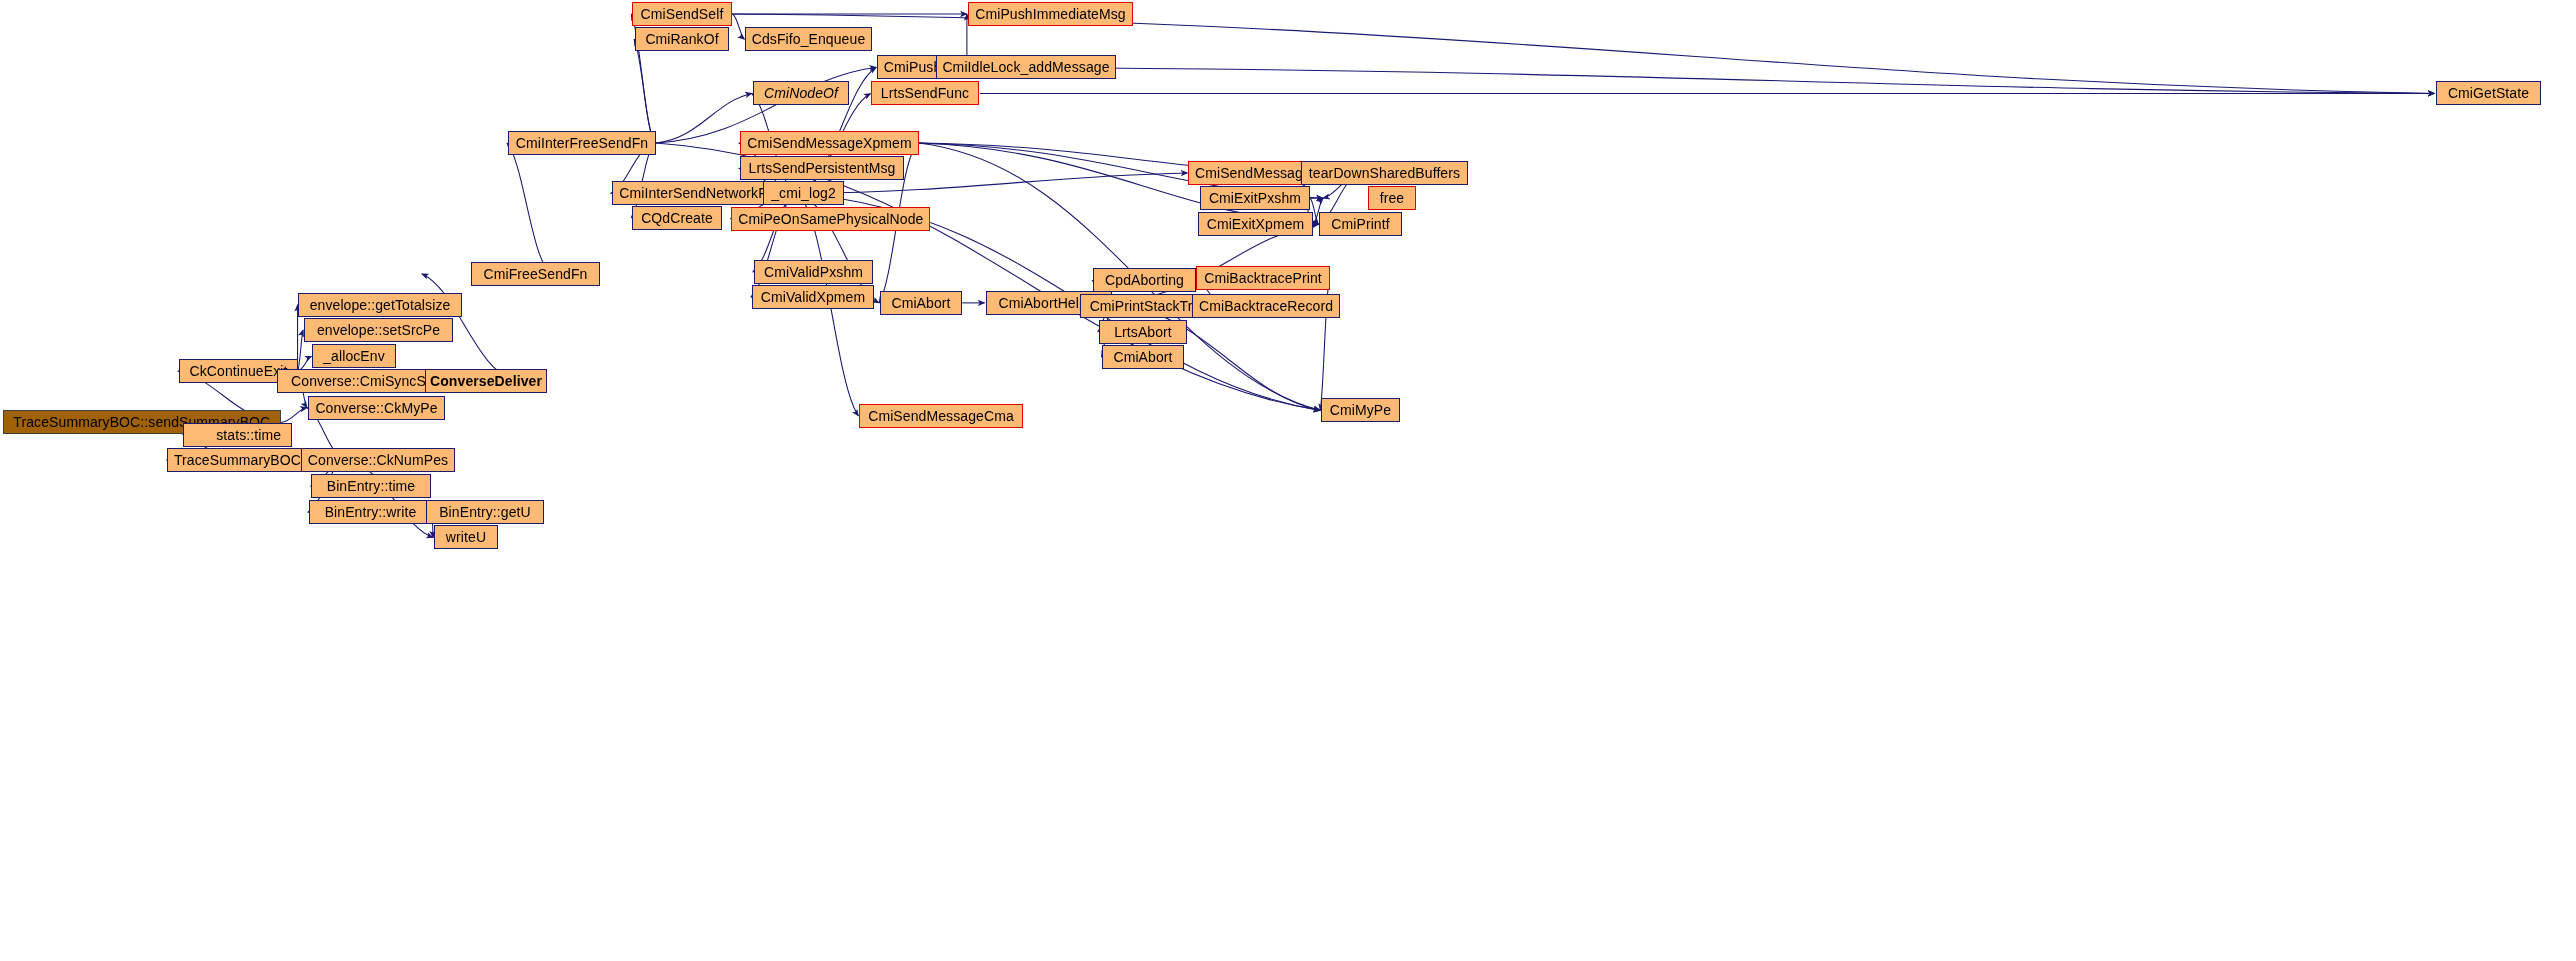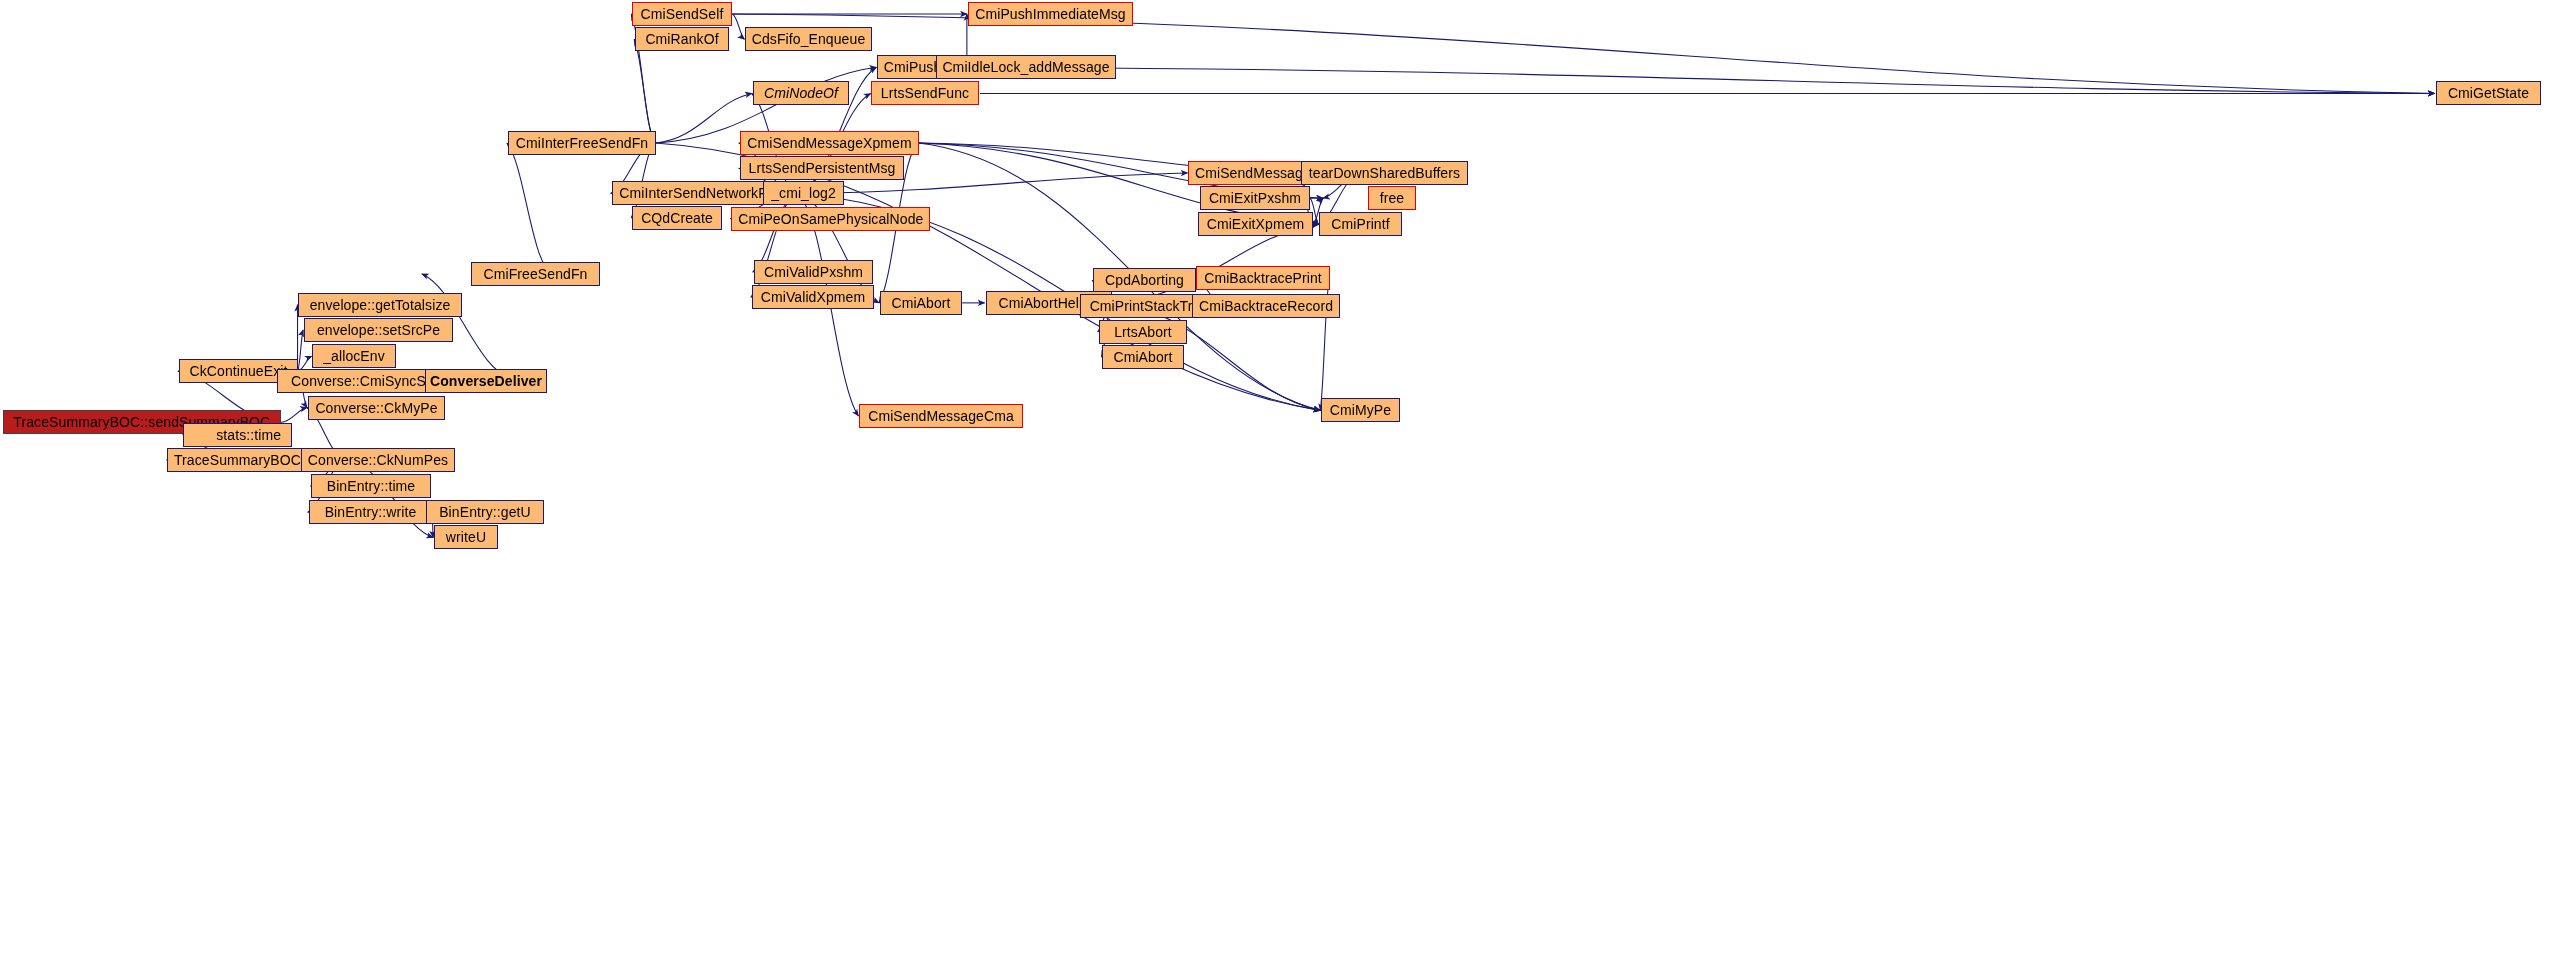--- a/index.html
+++ b/index.html
@@ -29,21 +29,21 @@
     white-space:nowrap;
     color:#000000;
     font-size:14px;
     line-height:1;
     letter-spacing:0.1px;
     height:24px;
     padding:0 5.6px;
     z-index:5;
   }
   .node.red{ border-color:#e00000; }
-  .node.current{ background:#b91c1c; border-color:#404040; }
+  .node.current{ background:#a16207; border-color:#404040; }
 </style>
 </head>
 <body>
 
 <div id="canvas">
   <svg id="edges" xmlns="http://www.w3.org/2000/svg" viewBox="0 0 2755 1028" width="2576" height="961">
     <defs>
       <marker id="ah" viewBox="0 0 10 10" refX="9" refY="5" markerWidth="7" markerHeight="7" orient="auto-start-reverse">
         <path d="M0,0.8 L10,5 L0,9.2 L2.4,5 Z" fill="#191970"></path>
       </marker>

